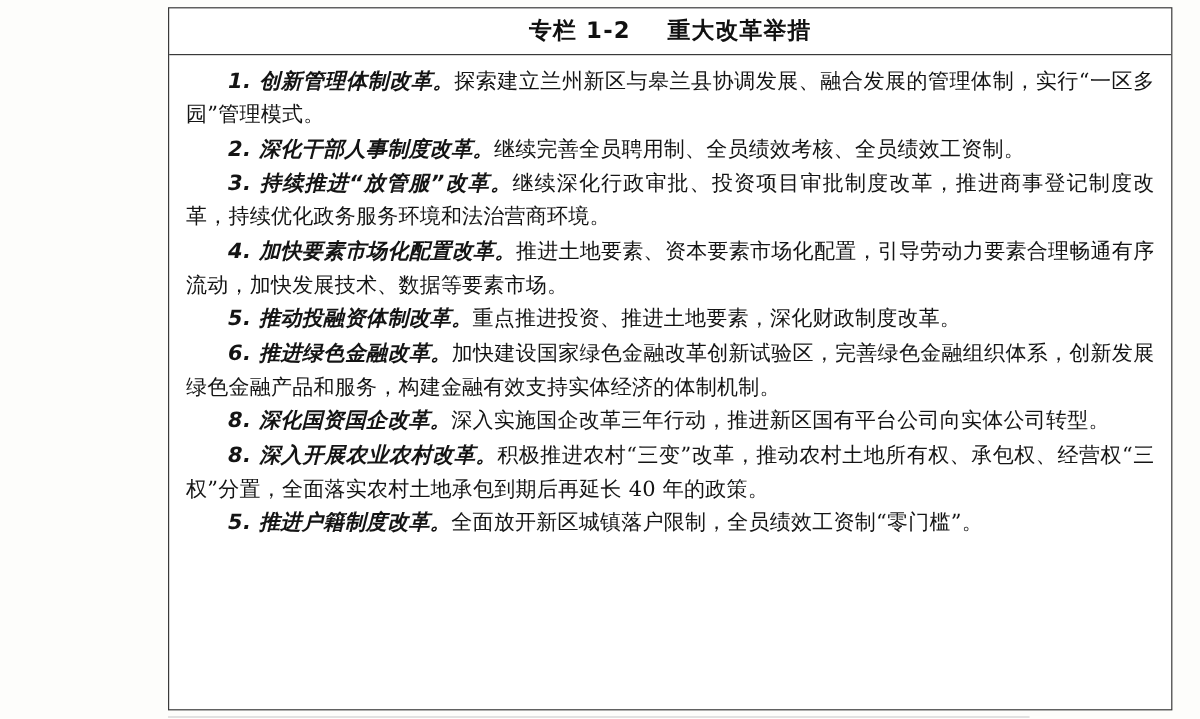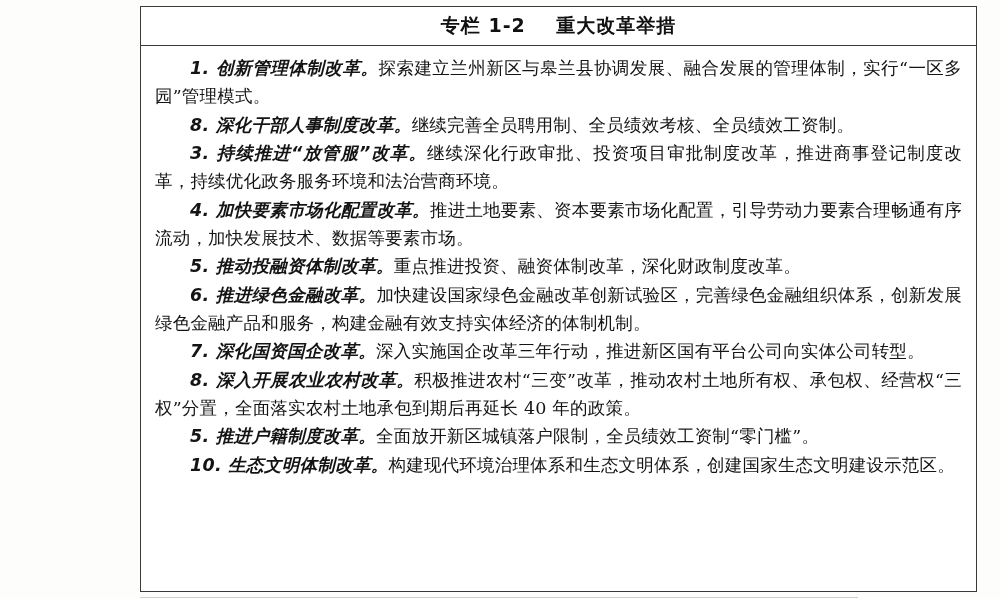--- a/index.html
+++ b/index.html
@@ -88,52 +88,49 @@
       <div class="title-text">专栏 1-2    重大改革举措</div>
     </div>
 
     <div class="content">
 
       <p class="para">
         <span class="lead">1. 创新管理体制改革。</span><span class="body">探索建立兰州新区与皋兰县协调发展、融合发展的管理体制，实行“一区多园”管理模式。</span>
       </p>
 
       <p class="para">
-        <span class="lead">8. 深化干部人事制度改革。</span><span class="body">继续完善全员聘用制、全员绩效考核、全员绩效工资制。</span>
+        <span class="lead">2. 深化干部人事制度改革。</span><span class="body">继续完善全员聘用制、全员绩效考核、全员绩效工资制。</span>
       </p>
 
       <p class="para">
         <span class="lead">3. 持续推进“放管服”改革。</span><span class="body">继续深化行政审批、投资项目审批制度改革，推进商事登记制度改革，持续优化政务服务环境和法治营商环境。</span>
       </p>
 
       <p class="para">
         <span class="lead">4. 加快要素市场化配置改革。</span><span class="body">推进土地要素、资本要素市场化配置，引导劳动力要素合理畅通有序流动，加快发展技术、数据等要素市场。</span>
       </p>
 
       <p class="para">
-        <span class="lead">5. 推动投融资体制改革。</span><span class="body">重点推进投资、融资体制改革，深化财政制度改革。</span>
+        <span class="lead">5. 推动投融资体制改革。</span><span class="body">重点推进投资、推进土地要素，深化财政制度改革。</span>
       </p>
 
       <p class="para">
         <span class="lead">6. 推进绿色金融改革。</span><span class="body">加快建设国家绿色金融改革创新试验区，完善绿色金融组织体系，创新发展绿色金融产品和服务，构建金融有效支持实体经济的体制机制。</span>
       </p>
 
       <p class="para">
-        <span class="lead">7. 深化国资国企改革。</span><span class="body">深入实施国企改革三年行动，推进新区国有平台公司向实体公司转型。</span>
+        <span class="lead">8. 深化国资国企改革。</span><span class="body">深入实施国企改革三年行动，推进新区国有平台公司向实体公司转型。</span>
       </p>
 
       <p class="para">
         <span class="lead">8. 深入开展农业农村改革。</span><span class="body">积极推进农村“三变”改革，推动农村土地所有权、承包权、经营权“三权”分置，全面落实农村土地承包到期后再延长 40 年的政策。</span>
       </p>
 
       <p class="para">
         <span class="lead">5. 推进户籍制度改革。</span><span class="body">全面放开新区城镇落户限制，全员绩效工资制“零门槛”。</span>
       </p>
 
-      <p class="para">
-        <span class="lead">10. 生态文明体制改革。</span><span class="body">构建现代环境治理体系和生态文明体系，创建国家生态文明建设示范区。</span>
-      </p>
 
     </div>
   </div>
 
   <div class="footer-rule"></div>
 </div>
 
 </body></html>

